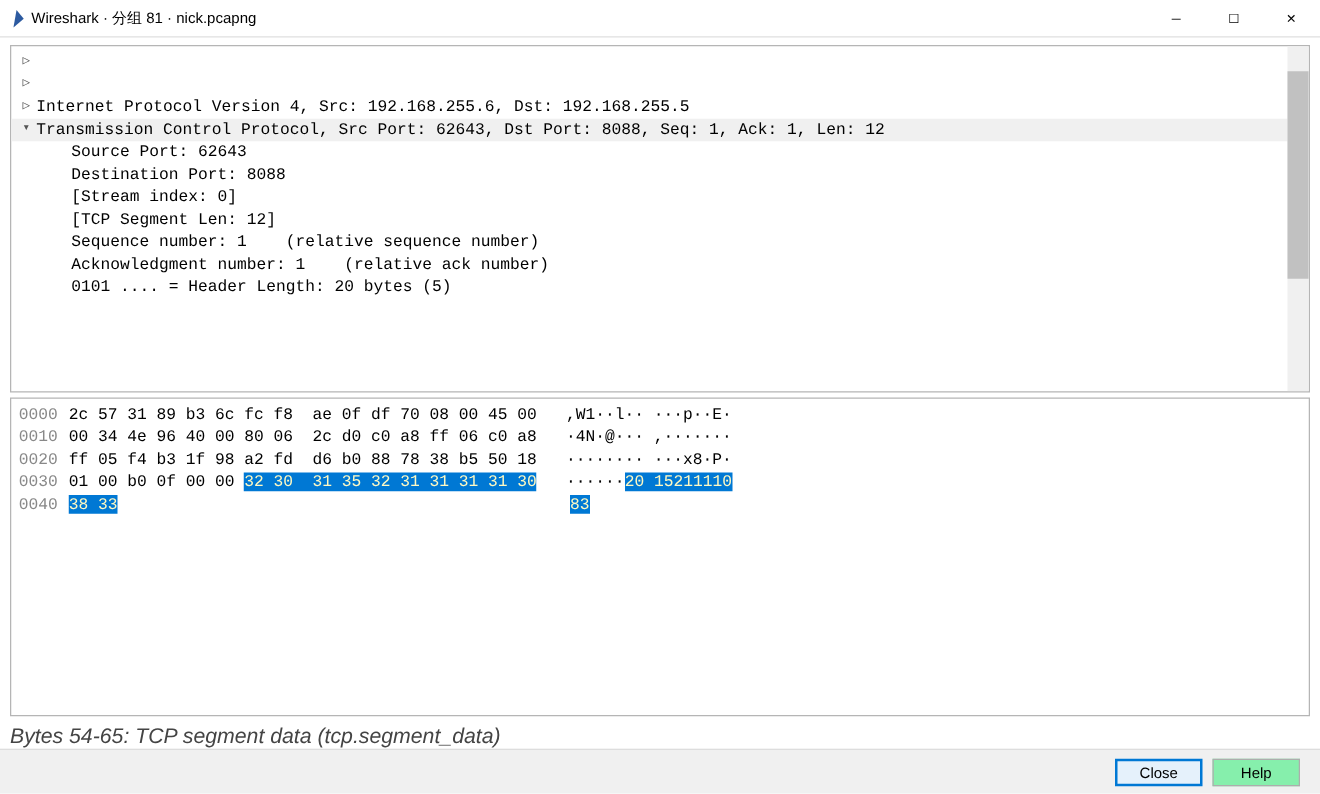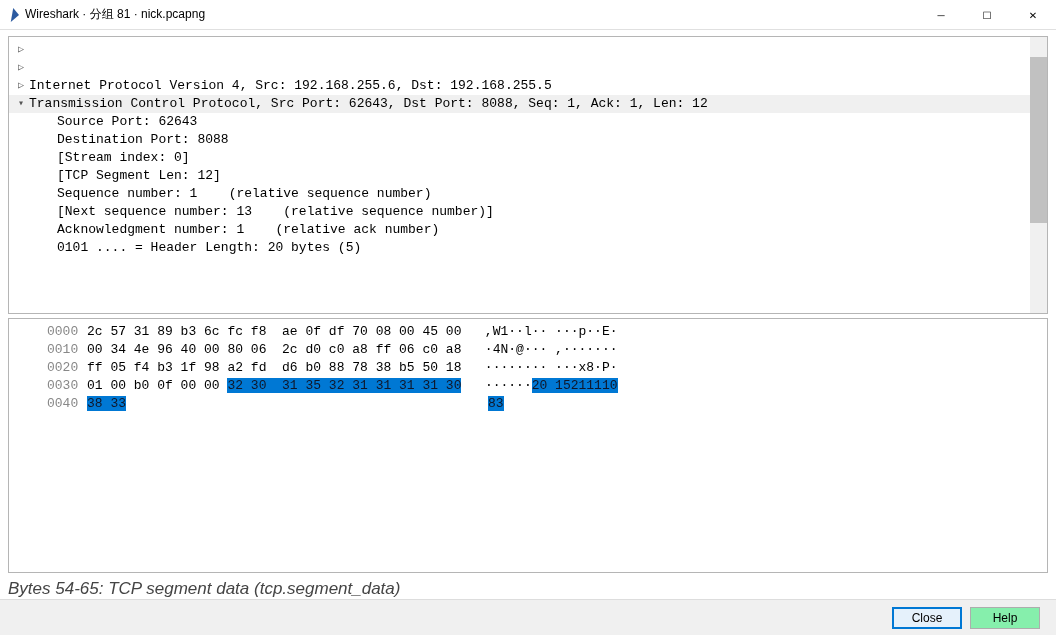--- a/index.html
+++ b/index.html
@@ -15,23 +15,23 @@
 .proto-list { font-family: Consolas, "Courier New", monospace; font-size: 13px; line-height: 18px; padding: 4px 0; }
 .proto-row { display: flex; align-items: center; padding: 0 4px; white-space: pre; }
 .proto-row .arrow { width: 16px; text-align: center; color: #555; font-size: 10px; display: inline-block; }
 .proto-row.expanded { background: #f0f0f0; }
 .proto-row.detail { padding-left: 48px; }
 .scrollbar { position: absolute; right: 0; top: 0; width: 17px; height: 100%; background: #f0f0f0; }
 .scrollthumb { width: 100%; background: #c1c1c1; }
 .hex-pane { height: 255px; }
 .hex-content { font-family: Consolas, "Courier New", monospace; font-size: 13px; line-height: 18px; padding: 4px 6px; }
 .hex-row { white-space: pre; }
-.hex-offset { color: #888; display: inline-block; width: 40px; margin-left: 32px; }
+.hex-offset { color: #888; display: inline-block; width: 40px; }
 .hex-bytes { display: inline-block; }
-.sel { background: #0078d4; color: #0f172a; }
+.sel { background: #0078d4; color: #fef9c3; }
 .statusbar { position: absolute; bottom: 36px; left: 8px; font-style: italic; font-size: 17px; color: #444; }
 .footer { position: absolute; bottom: 0; left: 0; right: 0; height: 36px; display: flex; align-items: center; justify-content: flex-end; padding-right: 16px; gap: 8px; background: #f0f0f0; border-top: 1px solid #ddd; }
 .btn { min-width: 70px; height: 22px; border: 1px solid #adadad; background: #86efac; font-size: 12px; cursor: pointer; }
 .btn.primary { border: 2px solid #0078d4; background: #e5f1fb; }
 </style>
 </head>
 <body>
 
 <div class="titlebar">
   <span class="fin"></span>
@@ -48,21 +48,20 @@
     <div class="proto-list">
       <div class="proto-row"><span class="arrow">▷</span></div>
       <div class="proto-row"><span class="arrow">▷</span></div>
       <div class="proto-row"><span class="arrow">▷</span><span>Internet Protocol Version 4, Src: 192.168.255.6, Dst: 192.168.255.5</span></div>
       <div class="proto-row expanded"><span class="arrow">▾</span><span>Transmission Control Protocol, Src Port: 62643, Dst Port: 8088, Seq: 1, Ack: 1, Len: 12</span></div>
       <div class="proto-row detail">Source Port: 62643</div>
       <div class="proto-row detail">Destination Port: 8088</div>
       <div class="proto-row detail">[Stream index: 0]</div>
       <div class="proto-row detail">[TCP Segment Len: 12]</div>
       <div class="proto-row detail">Sequence number: 1    (relative sequence number)</div>
-      <div class="proto-row detail">[Next sequence number: 13    (relative sequence number)]</div>
       <div class="proto-row detail">Acknowledgment number: 1    (relative ack number)</div>
       <div class="proto-row detail">0101 .... = Header Length: 20 bytes (5)</div>
     </div>
     <div class="scrollbar">
       <div class="scrollthumb" style="height:60%; margin-top:20px;"></div>
     </div>
   </div>
 
   <div class="pane hex-pane">
     <div class="hex-content">

